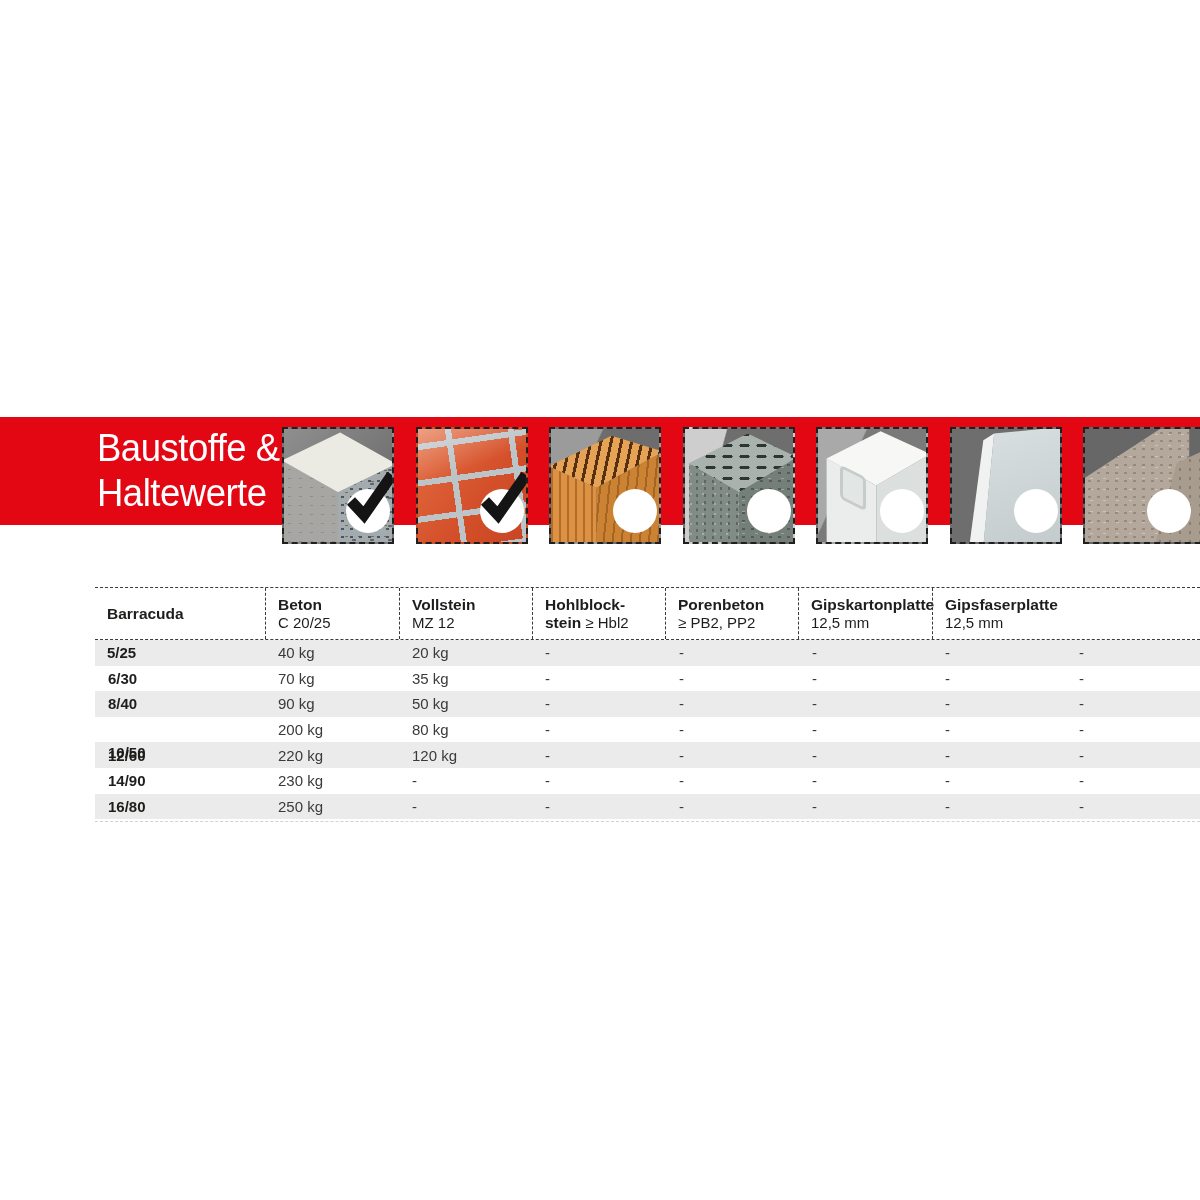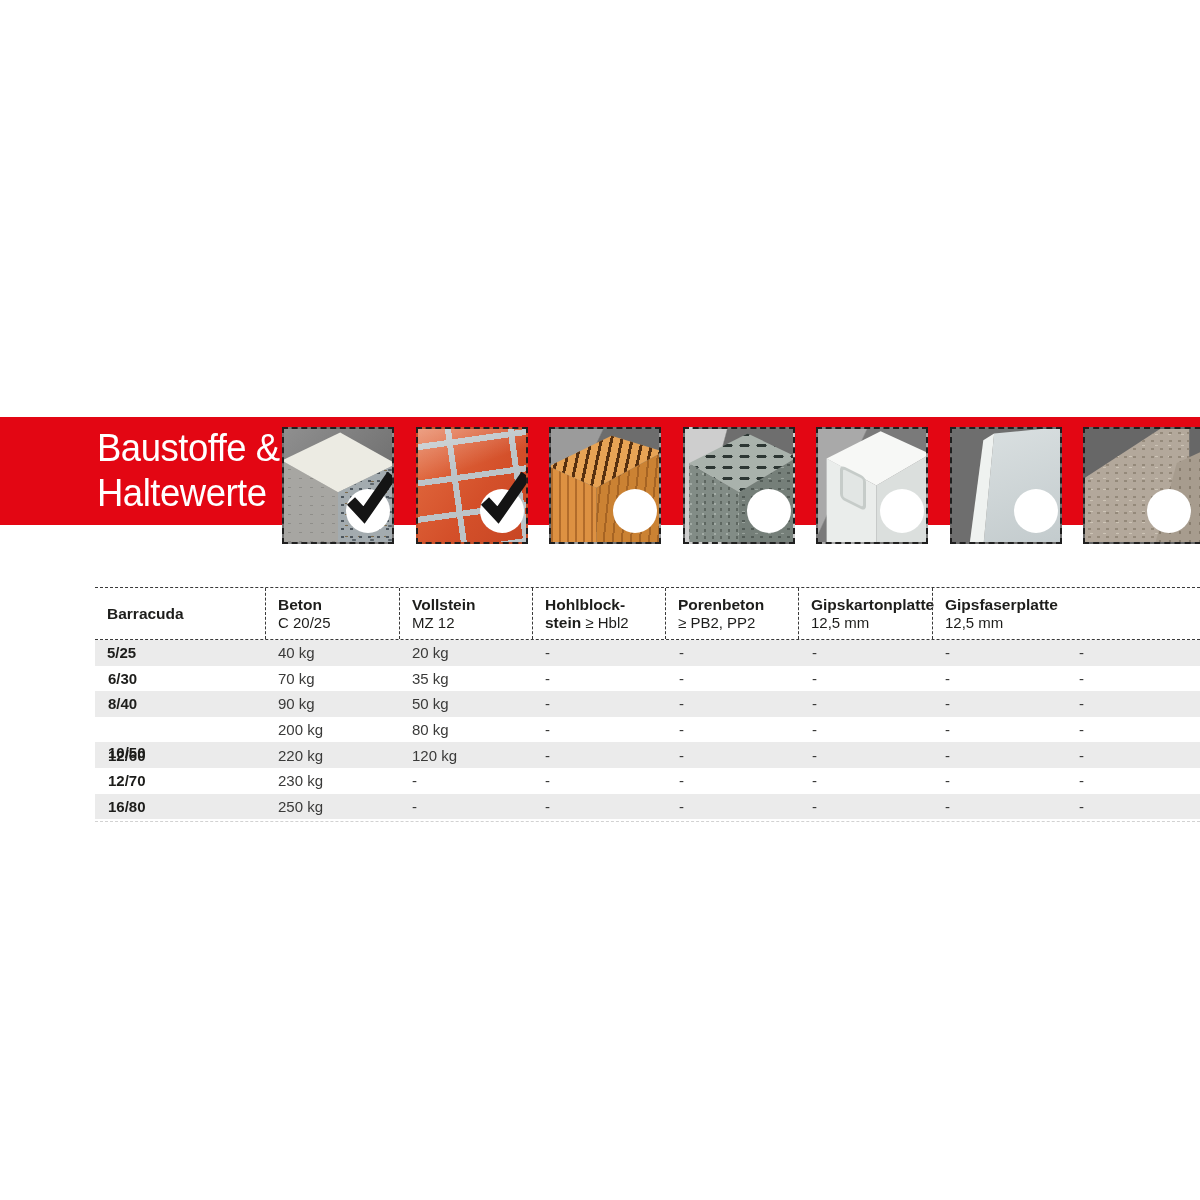--- a/index.html
+++ b/index.html
@@ -288,21 +288,21 @@
         <div class="tcell tlabel" style="width: 170px;">12/60</div>
         <div class="tcell" style="width: 134px;">220 kg</div>
         <div class="tcell" style="width: 133px; text-align: right;">120 kg</div>
         <div class="tcell" style="width: 134px;">-</div>
         <div class="tcell" style="width: 133px;">-</div>
         <div class="tcell" style="width: 133px;">-</div>
         <div class="tcell" style="width: 134px;">-</div>
         <div class="tcell" style="width: 134px;">-</div>
       </div>
       <div class="trow">
-        <div class="tcell tlabel" style="width: 170px;">12/70</div>
+        <div class="tcell tlabel" style="width: 170px;">14/90</div>
         <div class="tcell" style="width: 134px;">230 kg</div>
         <div class="tcell" style="width: 133px;">-</div>
         <div class="tcell" style="width: 134px;">-</div>
         <div class="tcell" style="width: 133px;">-</div>
         <div class="tcell" style="width: 133px;">-</div>
         <div class="tcell" style="width: 134px;">-</div>
         <div class="tcell" style="width: 134px;">-</div>
       </div>
       <div class="trow stripe" style="background: rgb(235, 235, 235);">
         <div class="tcell tlabel" style="width: 170px;">16/80</div>

